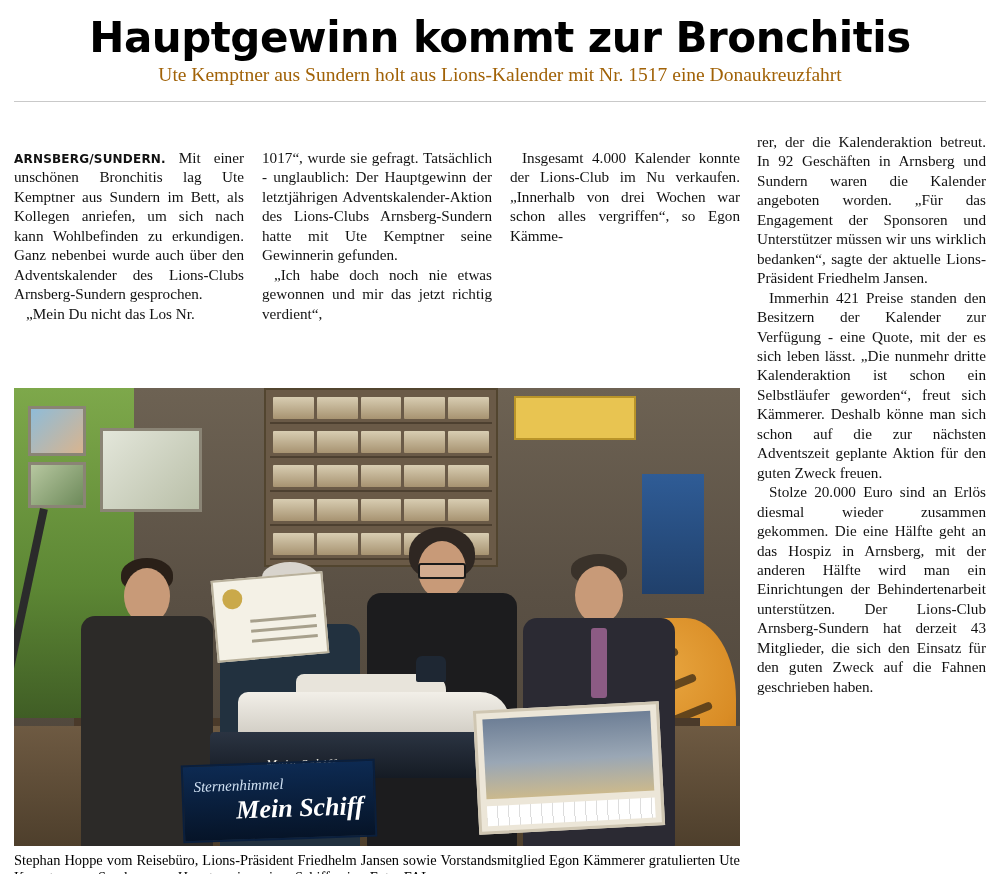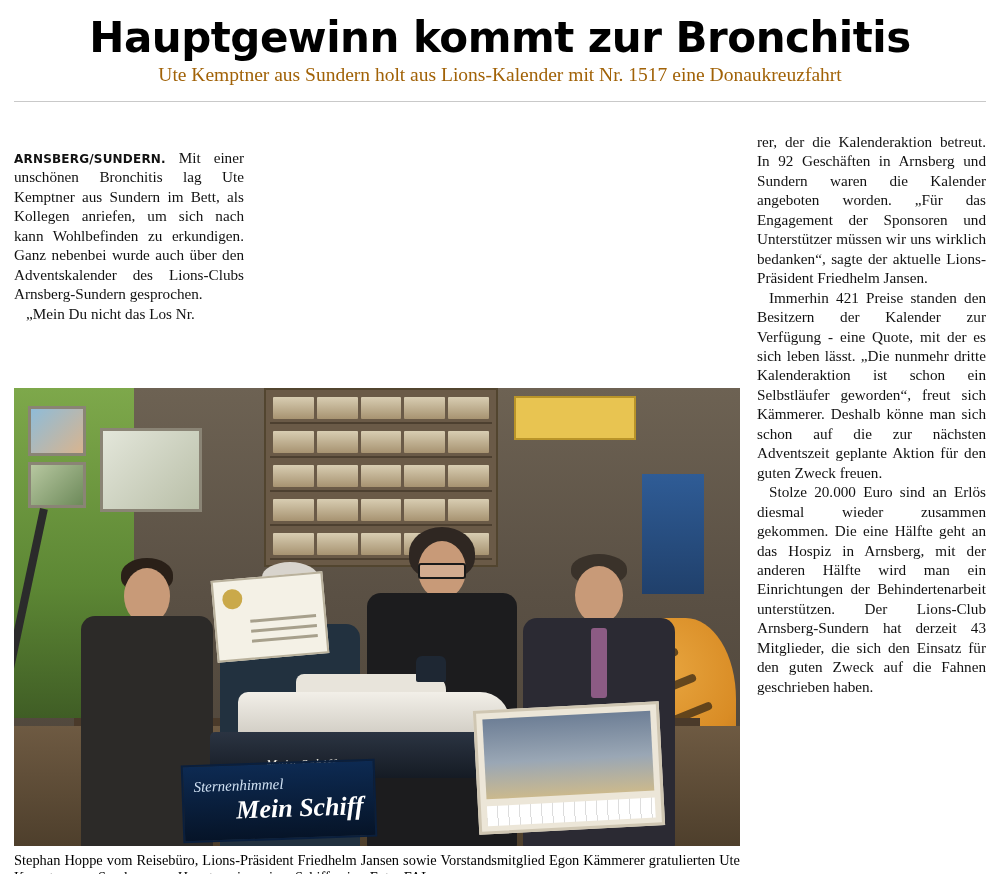--- a/index.html
+++ b/index.html
@@ -291,23 +291,26 @@
 
   <div class="left-cols">
 
     <div class="col">
       <p class="first"><span class="dateline">ARNSBERG/SUNDERN.</span>
         <span>Mit einer unschönen Bronchitis lag Ute Kemptner aus Sundern im Bett, als Kollegen anriefen, um sich nach kann Wohlbefinden zu erkundigen. Ganz nebenbei wurde auch über den Adventskalender des Lions-Clubs Arnsberg-Sundern gesprochen.</span></p>
       <p>„Mein Du nicht das Los Nr.</p>
     </div>
 
     <div class="col">
+      <p class="first">1017“, wurde sie gefragt. Tatsächlich - unglaublich: Der Hauptgewinn der letztjährigen Adventskalender-Aktion des Lions-Clubs Arnsberg-Sundern hatte mit Ute Kemptner seine Gewinnerin gefunden.</p>
+      <p>„Ich habe doch noch nie etwas gewonnen und mir das jetzt richtig verdient“,</p>
     </div>
 
     <div class="col">
+      <p>Insgesamt 4.000 Kalender konnte der Lions-Club im Nu verkaufen. „Innerhalb von drei Wochen war schon alles vergriffen“, so Egon Kämme-</p>
     </div>
 
   </div>
 
   <div class="right-col">
     <p class="first">rer, der die Kalenderaktion betreut. In 92 Geschäften in Arnsberg und Sundern waren die Kalender angeboten worden. „Für das Engagement der Sponsoren und Unterstützer müssen wir uns wirklich bedanken“, sagte der aktuelle Lions-Präsident Friedhelm Jansen.</p>
     <p>Immerhin 421 Preise standen den Besitzern der Kalender zur Verfügung - eine Quote, mit der es sich leben lässt. „Die nunmehr dritte Kalenderaktion ist schon ein Selbstläufer geworden“, freut sich Kämmerer. Deshalb könne man sich schon auf die zur nächsten Adventszeit geplante Aktion für den guten Zweck freuen.</p>
     <p>Stolze 20.000 Euro sind an Erlös diesmal wieder zusammen gekommen. Die eine Hälfte geht an das Hospiz in Arnsberg, mit der anderen Hälfte wird man ein Einrichtungen der Behindertenarbeit unterstützen. Der Lions-Club Arnsberg-Sundern hat derzeit 43 Mitglieder, die sich den Einsatz für den guten Zweck auf die Fahnen geschrieben haben.</p>
   </div>
 

